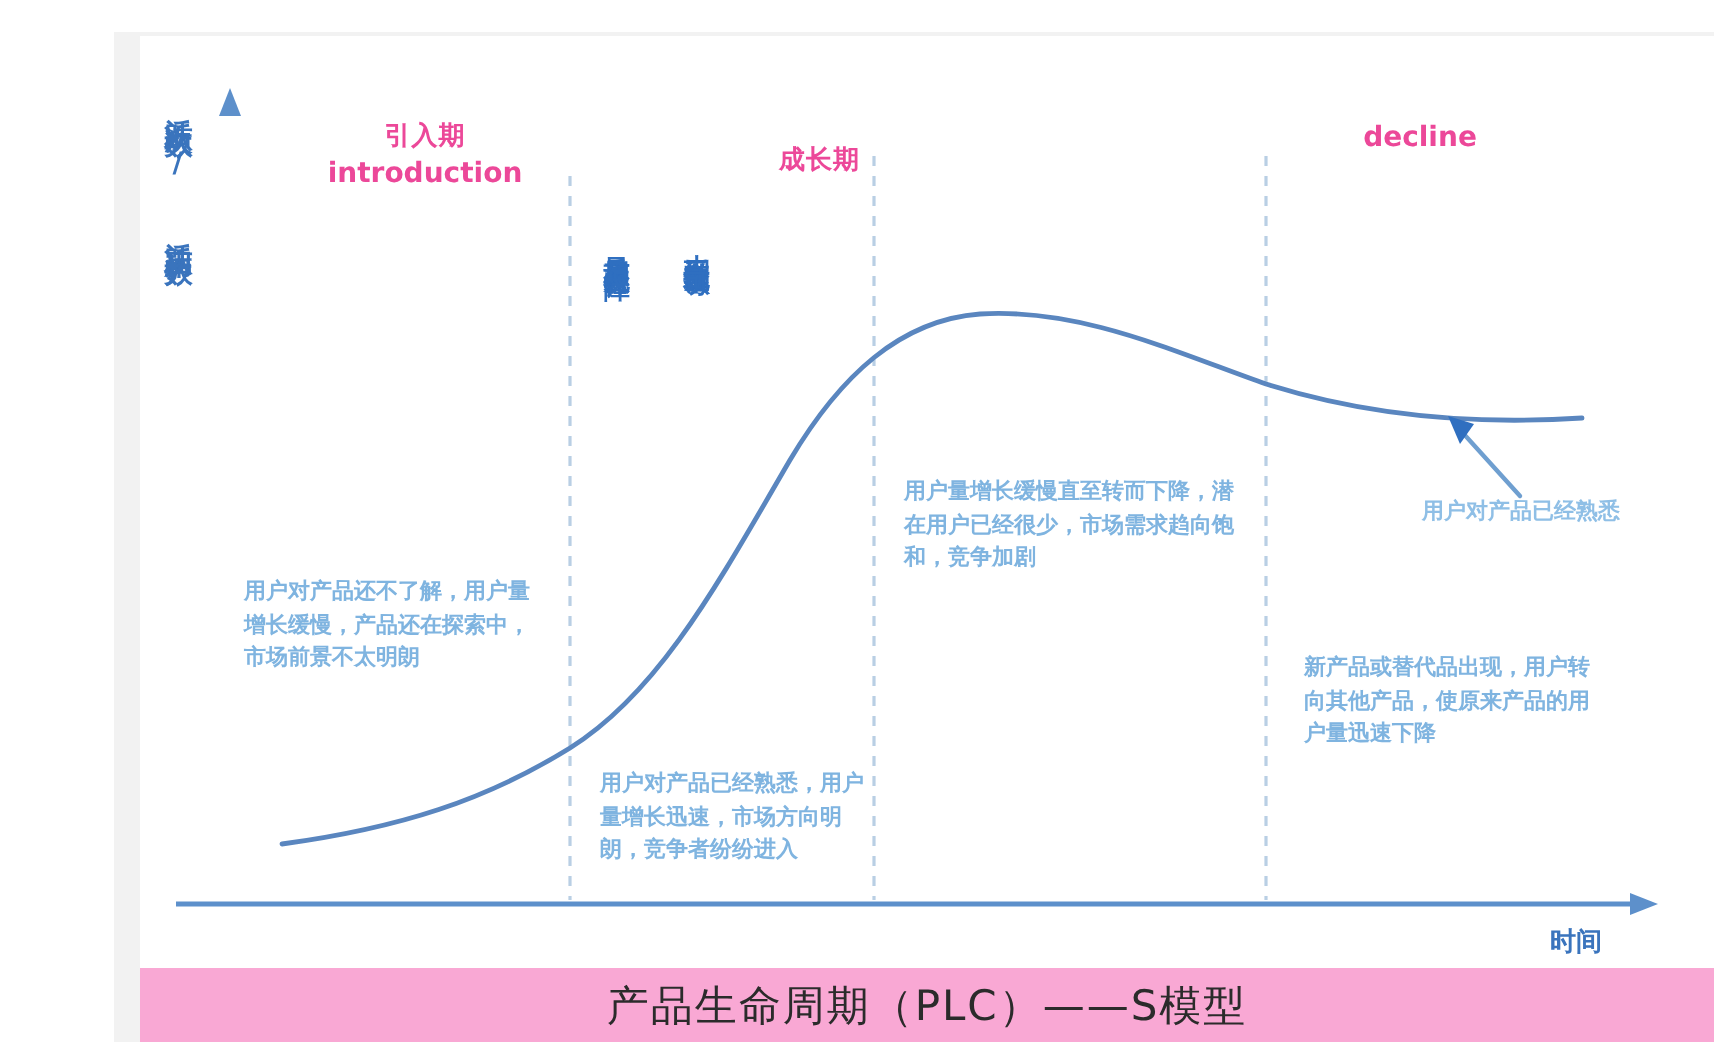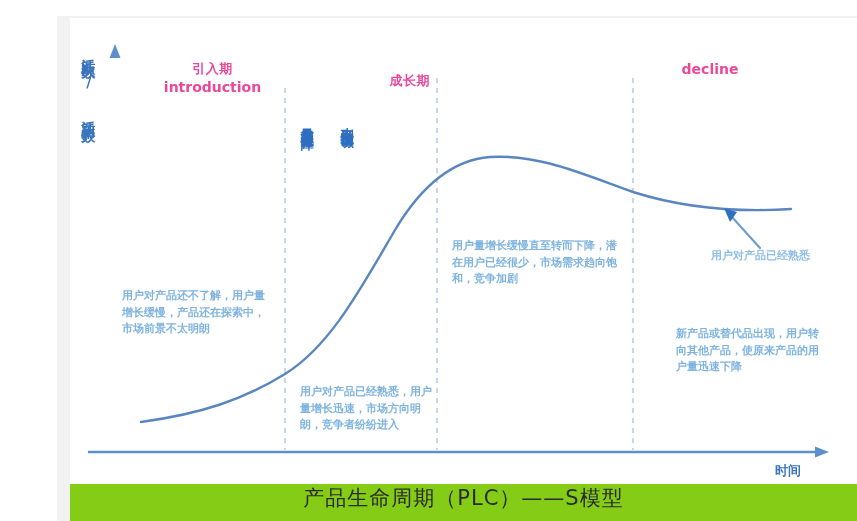--- a/index.html
+++ b/index.html
@@ -31,22 +31,23 @@
     width: 787px;
     height: 466px;
     background: #ffffff;
   }
   #title-bar {
     position: absolute;
     left: 70px;
     top: 484px;
     width: 787px;
     height: 37px;
-    background: #84cc16;
+    background: #f9a8d4;
     display: flex;
+    align-items: center;
     justify-content: center;
   }
   #title-text {
     font-size: 21px;
     color: #2b2b2b;
     letter-spacing: 1px;
     white-space: nowrap;
     font-family: "DejaVu Sans", "Liberation Sans", sans-serif;
   }
   svg.layer {
@@ -174,21 +175,21 @@
   <div class="vtext" style="left:297px; top:117px; height:195px;">质量和用户体验无保障</div>
 
   <div class="vtext" style="left:337px; top:117px; height:185px;">未受到主流市场认可</div>
 
   <div class="note" style="left:122px; top:288px; width:150px;">用户对产品还不了解，用户量增长缓慢，产品还在探索中，市场前景不太明朗</div>
 
   <div class="note" style="left:300px; top:372px; width:132px;margin-top:12px;">用户对产品已经熟悉，用户量增长迅速，市场方向明朗，竞争者纷纷进入</div>
 
   <div class="note" style="left:452px; top:238px; width:172px;">用户量增长缓慢直至转而下降，潜在用户已经很少，市场需求趋向饱和，竞争加剧</div>
 
-  <div class="note" style="left:652px; top:326px; width:152px;margin-left:24px;">新产品或替代品出现，用户转向其他产品，使原来产品的用户量迅速下降</div>
+  <div class="note" style="left:652px; top:326px; width:152px;">新产品或替代品出现，用户转向其他产品，使原来产品的用户量迅速下降</div>
 
   <div class="callout" style="left:711px; top:248px;">用户对产品已经熟悉</div>
 
   <div id="title-bar">
     <span id="title-text">产品生命周期（PLC）——S模型</span>
   </div>
 
 </div>
 
 </body></html>

